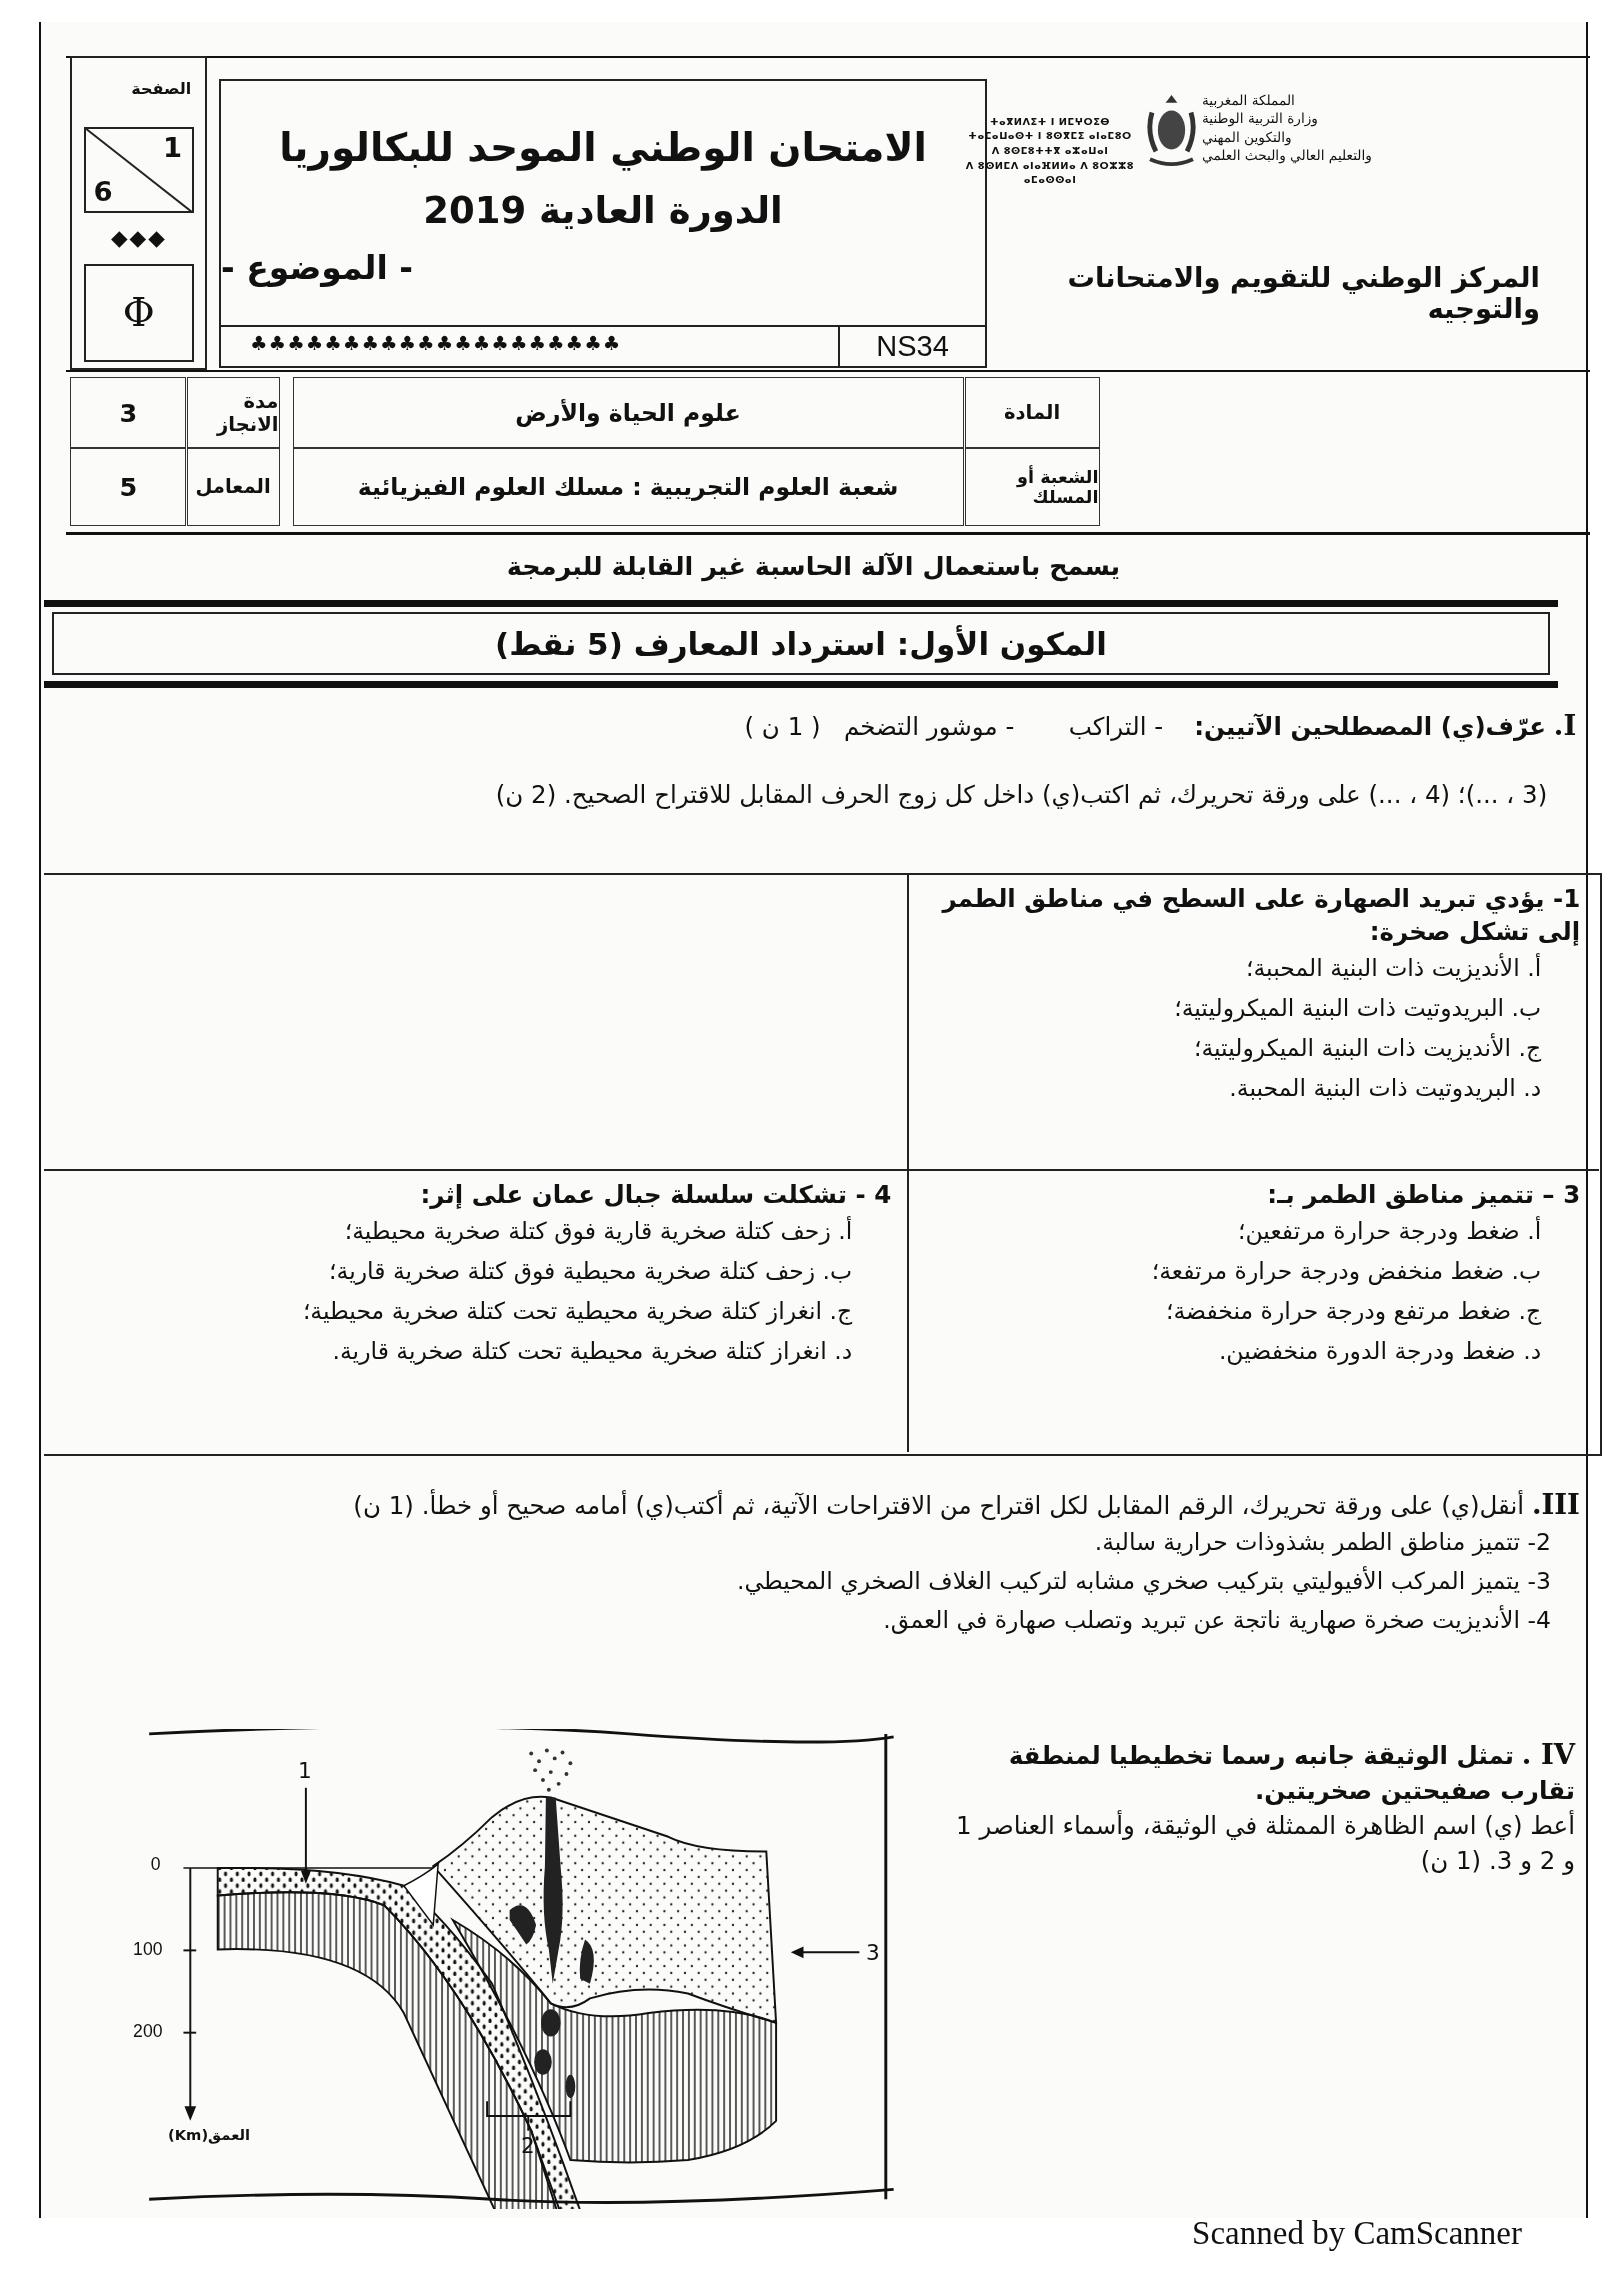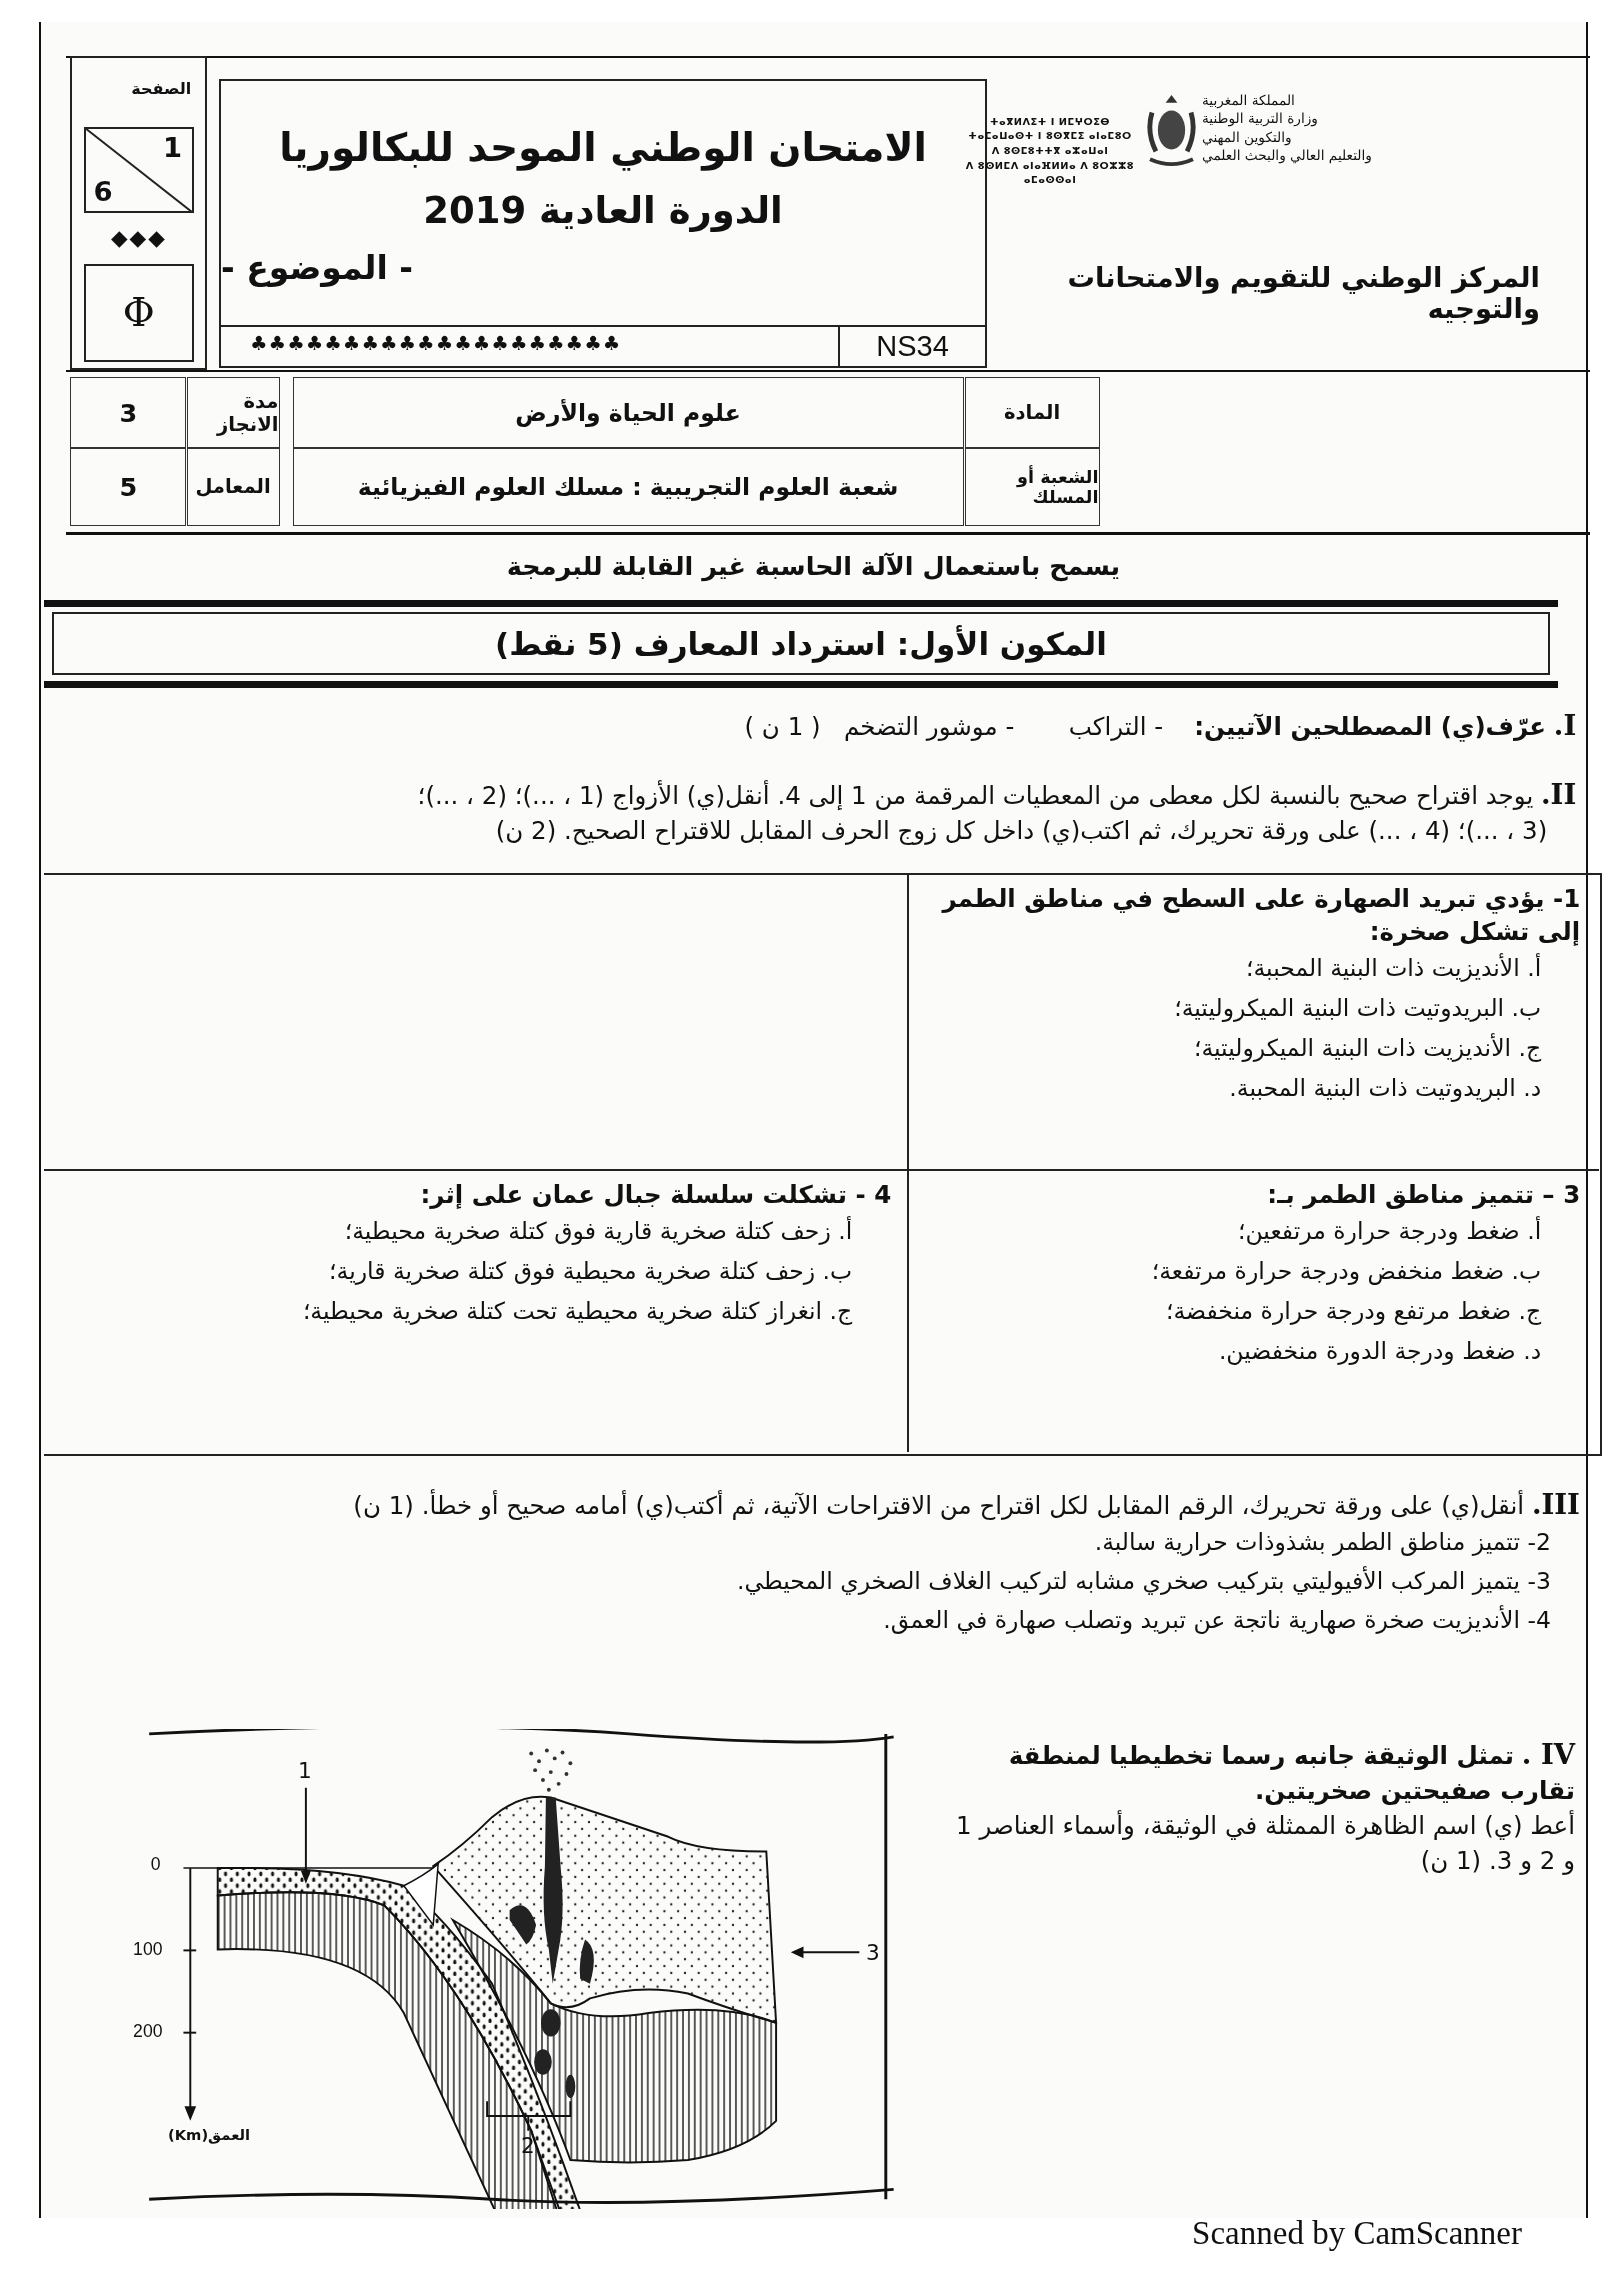--- a/index.html
+++ b/index.html
@@ -130,24 +130,20 @@
 
   <div class="q" style="right:9.8px; top:686px; width:1470px;">
     <span class="qnum">I.</span>
     <span class="b">عرّف(ي) المصطلحين الآتيين:</span>
     &nbsp;&nbsp;&nbsp;<span>- التراكب</span>
     &nbsp;&nbsp;&nbsp;&nbsp;&nbsp;&nbsp;<span>- موشور التضخم</span>
     &nbsp;&nbsp;<span>( 1 ن )</span>
   </div>
 
   <div class="q" style="right:9.8px; top:755px; width:1529px;">
-    <div>
-      <span class="qnum">II.</span>
-      <span>يوجد اقتراح صحيح بالنسبة لكل معطى من المعطيات المرقمة من 1 إلى 4. أنقل(ي) الأزواج (1 ، ...)؛ (2 ، ...)؛</span>
-    </div>
     <div style="padding-right:29px;">(3 ، ...)؛ (4 ، ...) على ورقة تحريرك، ثم اكتب(ي) داخل كل زوج الحرف المقابل للاقتراح الصحيح. (2 ن)</div>
   </div>
 
   <div class="grid">
     <div class="vline" style="left:863px; top:0; height:577px;"></div>
     <div class="hline" style="left:0; top:294px; width:1555px;"></div>
 
     <div class="gcell" style="left:864px; top:0; width:686px; height:294px;">
       <div class="head">1- يؤدي تبريد الصهارة على السطح في مناطق الطمر إلى تشكل صخرة:</div>
       <div class="opt">أ. الأنديزيت ذات البنية المحببة؛</div>
@@ -160,20 +156,21 @@
       <div class="opt">أ. ضغط ودرجة حرارة مرتفعين؛</div>
       <div class="opt">ب. ضغط منخفض ودرجة حرارة مرتفعة؛</div>
       <div class="opt">ج. ضغط مرتفع ودرجة حرارة منخفضة؛</div>
       <div class="opt">د. ضغط ودرجة الدورة منخفضين.</div>
     </div>
     <div class="gcell" style="left:0; top:296px; width:861px; height:279px;">
       <div class="head">4 - تشكلت سلسلة جبال عمان على إثر:</div>
       <div class="opt">أ. زحف كتلة صخرية قارية فوق كتلة صخرية محيطية؛</div>
       <div class="opt">ب. زحف كتلة صخرية محيطية فوق كتلة صخرية قارية؛</div>
       <div class="opt">ج. انغراز كتلة صخرية محيطية تحت كتلة صخرية محيطية؛</div>
+      <div class="opt">د. انغراز كتلة صخرية محيطية تحت كتلة صخرية قارية.</div>
     </div>
   </div>
 
   <div class="iii q">
     <div>
       <span class="qnum">III.</span>
       <span>أنقل(ي) على ورقة تحريرك، الرقم المقابل لكل اقتراح من الاقتراحات الآتية، ثم أكتب(ي) أمامه صحيح أو خطأ. (1 ن)</span>
     </div>
     <div class="stmt">2- تتميز مناطق الطمر بشذوذات حرارية سالبة.</div>
     <div class="stmt">3- يتميز المركب الأفيوليتي بتركيب صخري مشابه لتركيب الغلاف الصخري المحيطي.</div>

